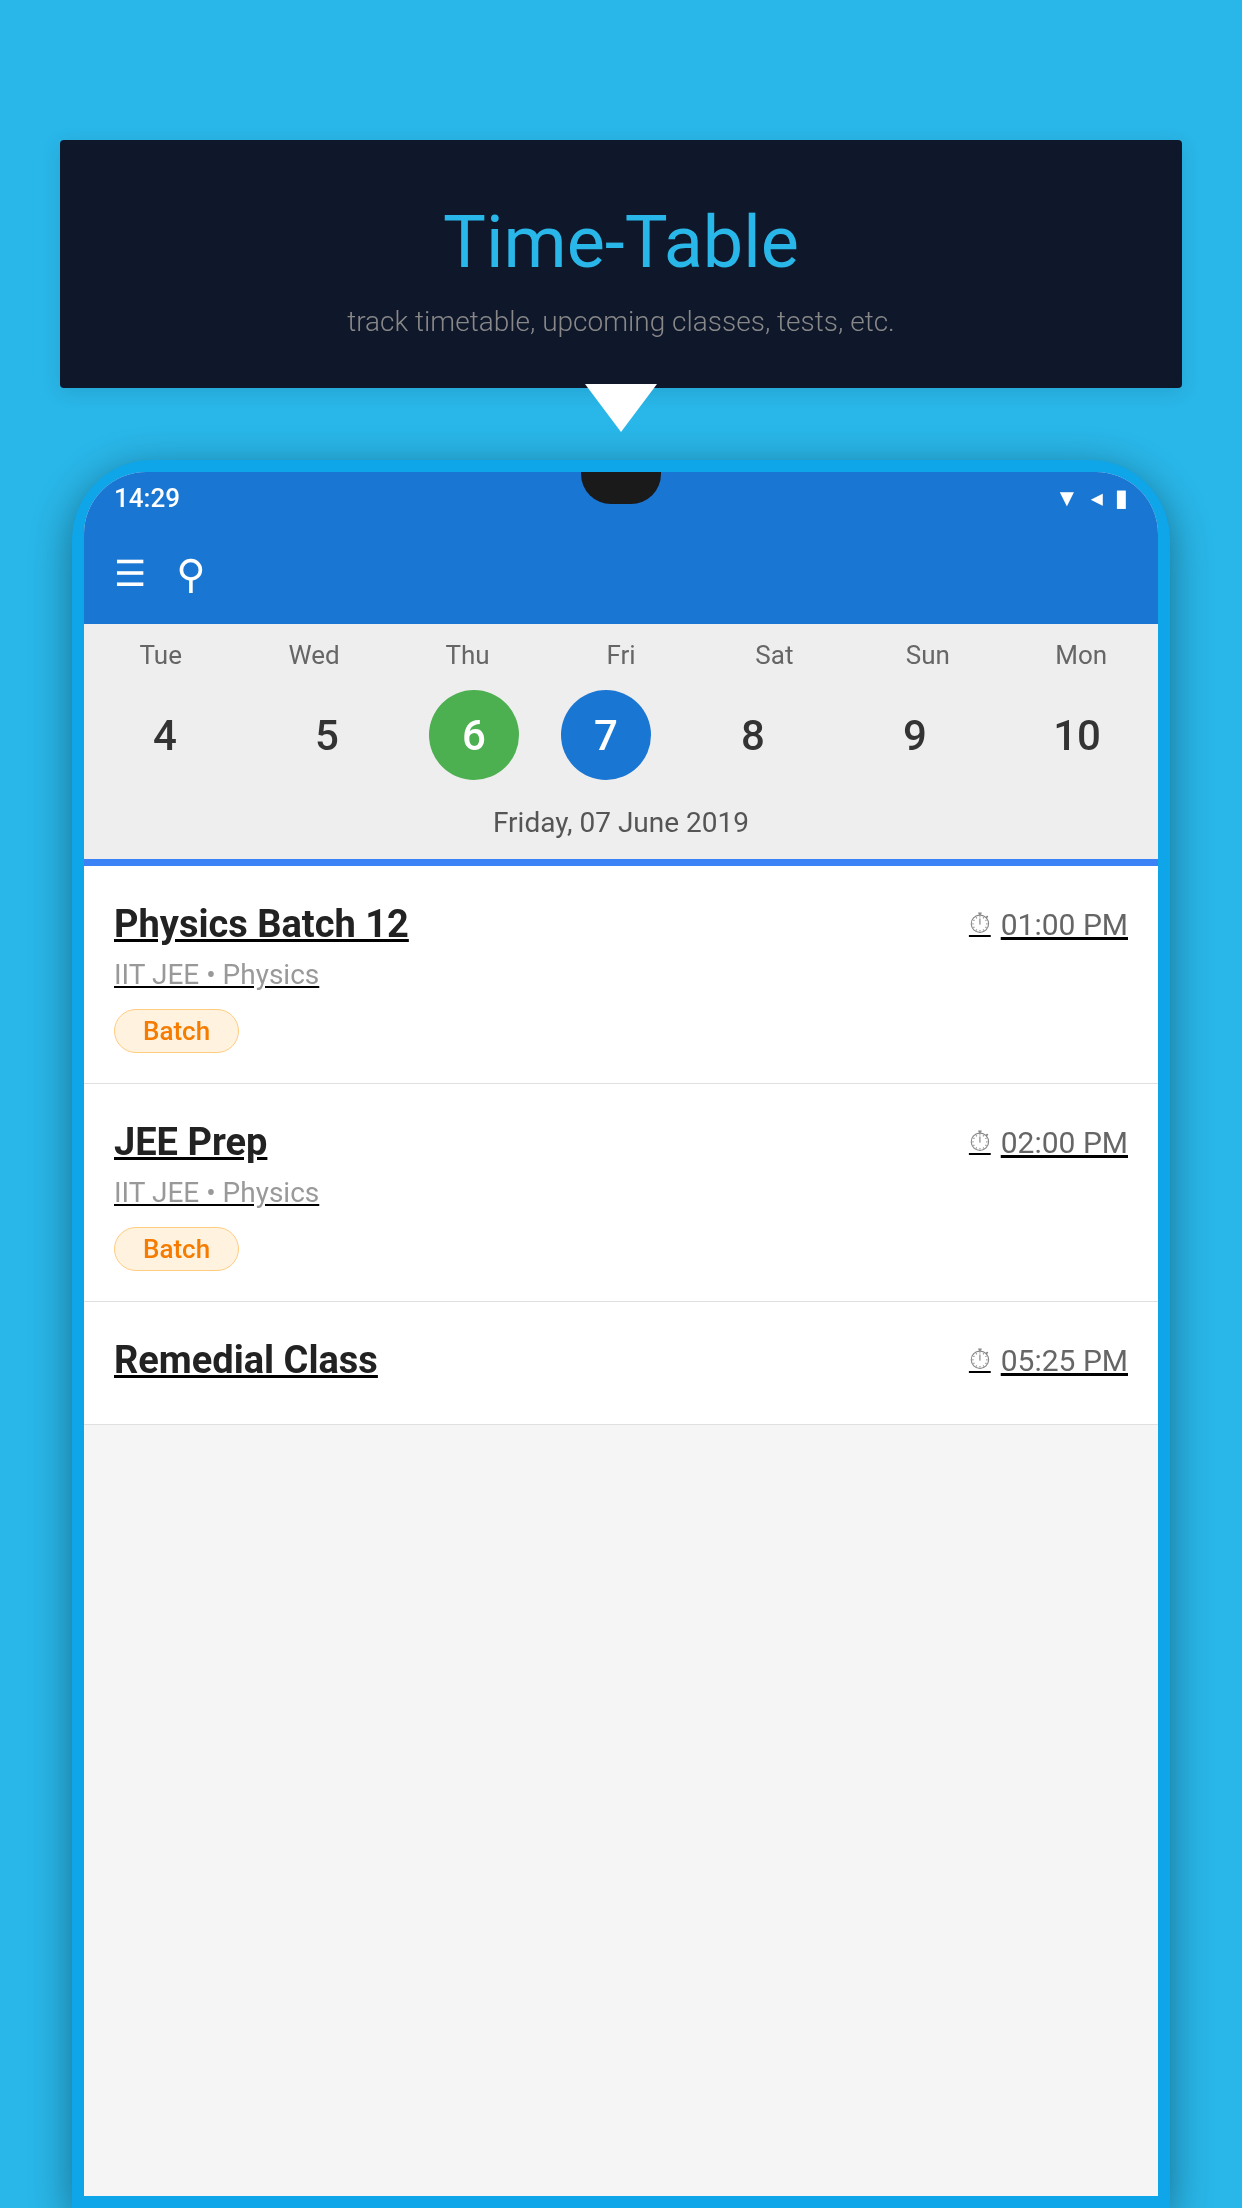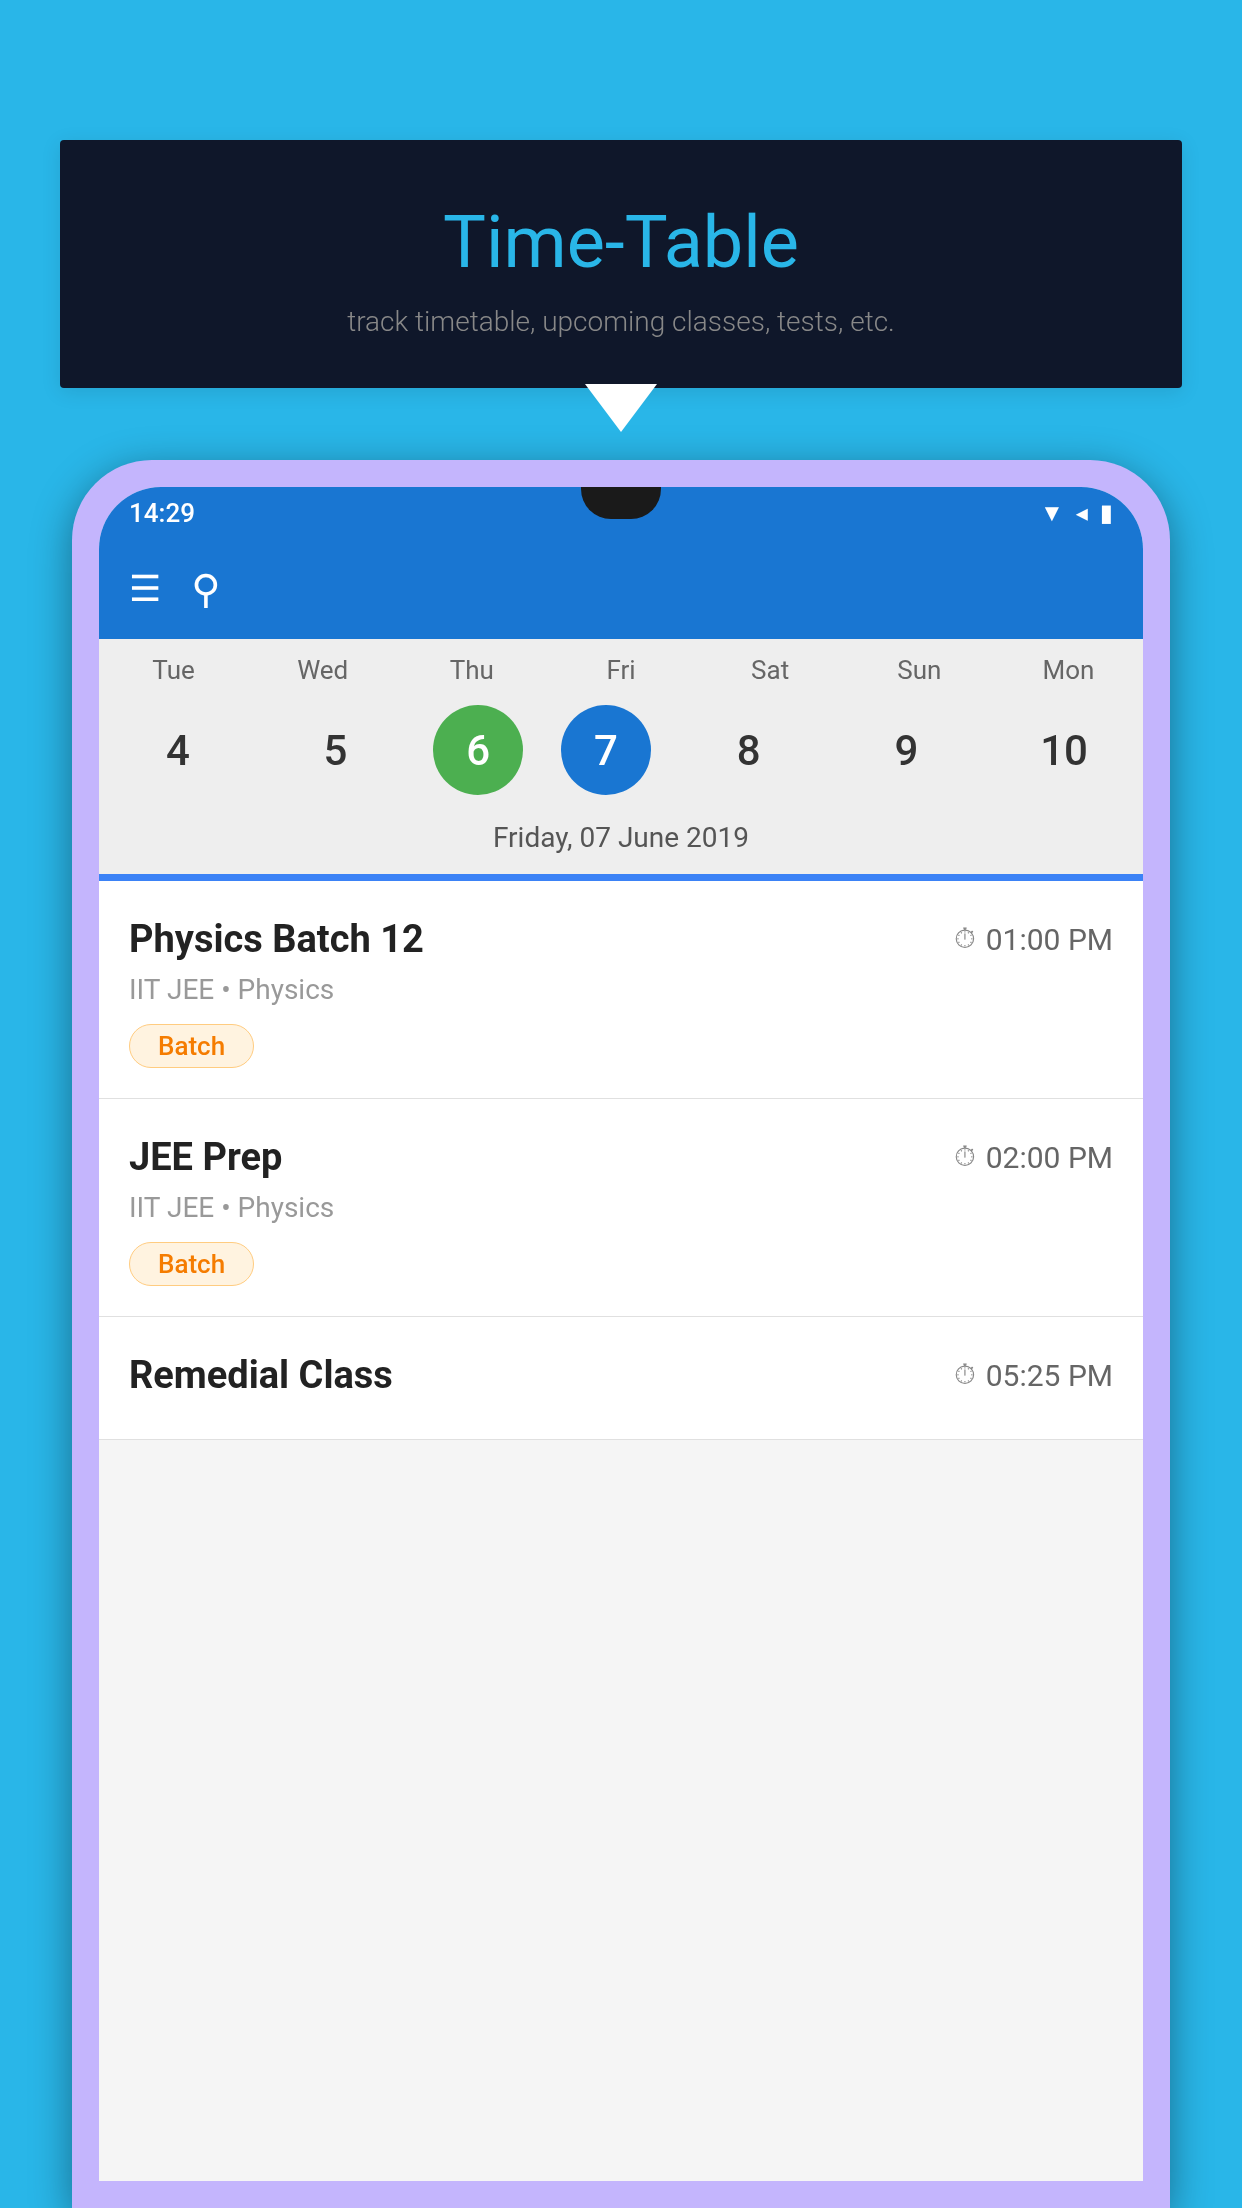--- a/index.html
+++ b/index.html
@@ -57,23 +57,23 @@
       font-weight: 300;
     }
 
     
     .phone-frame {
       position: absolute;
       top: 460px;
       left: 72px;
       right: 72px;
       bottom: 0;
-      background: #c4b5fd;
+      background: #0ea5e9;
       border-radius: 80px 80px 0 0;
-      padding: 27px;
+      padding: 12px;
       box-shadow: 0 10px 40px rgba(0,0,0,0.4);
     }
 
     .phone-screen {
       background: #f5f5f5;
       border-radius: 62px 62px 0 0;
       overflow: hidden;
       height: 100%;
     }
 
@@ -198,20 +198,21 @@
       padding: 10px 0 20px;
       font-size: 28px;
       color: #555;
       border-bottom: 7px solid #3b82f6;
     }
 
     
     .schedule-list {
       background: white;
       overflow-y: auto;
+      text-decoration: underline;
     }
 
     .schedule-item {
       padding: 36px 30px 30px;
       border-bottom: 1px solid #e0e0e0;
       background: white;
     }
 
     .schedule-item-header {
       display: flex;

